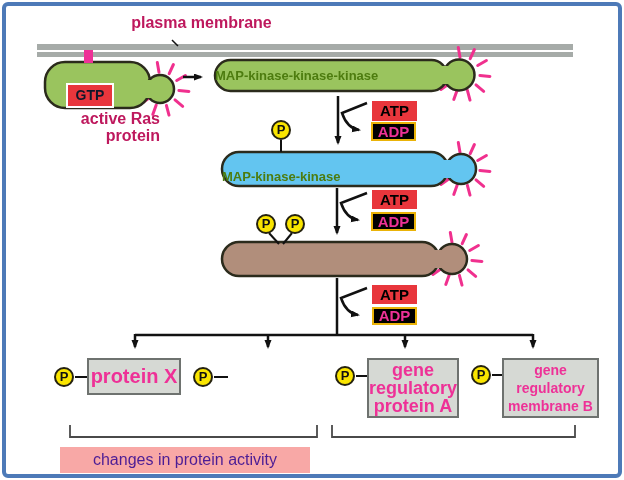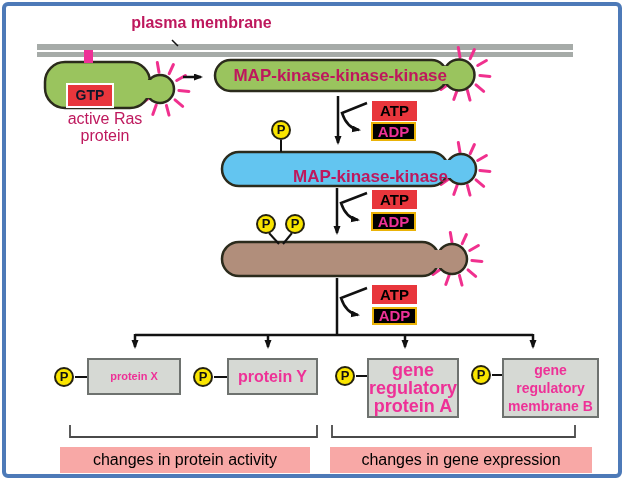--- a/index.html
+++ b/index.html
@@ -9,22 +9,22 @@
     background:#fff;box-sizing:border-box;overflow:hidden;
   }
   #frame{
     position:absolute;left:2px;top:2px;right:2px;bottom:2px;
     border:4px solid #4d7ab8;border-radius:6px;background:#fff;
   }
   .abs{position:absolute;}
   .membrane-bar{position:absolute;background:#a6aba8;}
   .diagram-label{position:absolute;color:#be185d;}
   .kinase-label{
-    position:absolute;font-weight:700;font-size:17px;color:#be185d;
-    text-align:right;z-index:4;
+    position:absolute;font-weight:700;font-size:13px;color:#4d7c0f;
+    text-align:left;z-index:4;
   }
   .nucleotide{
     position:absolute;font-weight:700;font-size:15px;text-align:center;
     z-index:4;box-sizing:border-box;
   }
   .atp-box{background:#e8363c;color:#000000;}
   .adp-box{background:#000000;color:#ee3197;border:2px solid #eab308;}
   .gtp-box{
     position:absolute;background:#e8363c;color:#0f172a;font-weight:700;
     font-size:14px;text-align:center;box-shadow:0 0 0 2px #fff;z-index:4;
@@ -34,21 +34,21 @@
     background:#fae500;border:2px solid #25220f;box-sizing:border-box;
     font-weight:700;font-size:13px;color:#111;text-align:center;
     line-height:16px;z-index:4;
   }
   .target-box{
     position:absolute;background:#d6d9d4;border:2px solid #6e726f;
     color:#ee3197;font-weight:700;text-align:center;box-sizing:border-box;
     z-index:4;
   }
   .outcome-label{
-    position:absolute;background:#f8a8a6;color:#000000;font-size:16px;
+    position:absolute;background:#f8a8a6;color:#4c1d95;font-size:16px;
     text-align:center;z-index:4;
   }
   svg.layer{position:absolute;left:0;top:0;z-index:3;}
   svg#shapes{z-index:1;}
   .z2{z-index:2;}
 </style>
 </head>
 <body>
 
 <div id="stage">
@@ -91,21 +91,21 @@
 
     <rect x="222" y="242" width="217" height="34" rx="17" stroke="#2b2b1c" stroke-width="2.5" fill="#b18e7b"></rect>
     <circle cx="452" cy="259" r="15" stroke="#2b2b1c" stroke-width="2.5" fill="#b18e7b"></circle>
     <rect x="431" y="250" width="12" height="18" stroke="none" fill="#b18e7b"></rect>
   </svg>
 
   <div class="diagram-label" style="left:104px;top:14px;width:195px;font-size:16px;font-weight:700;text-align:center;z-index:4;">plasma membrane</div>
 
   <div class="gtp-box" style="left:68px;top:85px;width:44px;height:21px;line-height:21px;">GTP</div>
 
-  <div class="diagram-label" style="left:50px;top:110px;width:110px;font-size:16px;font-weight:400;line-height:17px;text-align:center;z-index:4;">active Ras protein</div>
+  <div class="diagram-label" style="left:50px;top:110px;width:110px;font-size:16px;font-weight:700;line-height:17px;text-align:right;z-index:4;">active Ras protein</div>
 
   <div class="kinase-label" style="left:215px;top:60px;width:232px;line-height:31px;">MAP-kinase-kinase-kinase</div>
   <div class="kinase-label" style="left:222px;top:152px;width:226px;line-height:34px;margin-top:8px;">MAP-kinase-kinase</div>
 
   <div class="nucleotide atp-box" style="left:372px;top:101px;width:45px;height:20px;line-height:20px;">ATP</div>
   <div class="nucleotide adp-box" style="left:371px;top:122px;width:45px;height:19px;line-height:15px;">ADP</div>
 
   <div class="nucleotide atp-box" style="left:372px;top:190px;width:45px;height:19px;line-height:19px;">ATP</div>
   <div class="nucleotide adp-box" style="left:371px;top:212px;width:45px;height:19px;line-height:15px;">ADP</div>
 
@@ -113,27 +113,25 @@
   <div class="nucleotide adp-box" style="left:372px;top:307px;width:45px;height:18px;line-height:14px;">ADP</div>
 
   <div class="p-circle" style="left:271px;top:120px;">P</div>
   <div class="p-circle" style="left:256px;top:214px;">P</div>
   <div class="p-circle" style="left:285px;top:214px;">P</div>
   <div class="p-circle" style="left:54px;top:367px;">P</div>
   <div class="p-circle" style="left:193px;top:367px;">P</div>
   <div class="p-circle" style="left:335px;top:366px;">P</div>
   <div class="p-circle" style="left:471px;top:365px;">P</div>
 
-  <div class="target-box" style="left:87px;top:358px;width:94px;height:37px;font-size:11px;line-height:33px;">protein X</div>
-  <div class="target-box" style="left:227px;top:358px;width:91px;height:37px;font-size:16px;line-height:33px;">protein Y</div>
+  <div class="target-box" style="left:87px;top:358px;width:94px;height:37px;font-size:20px;line-height:33px;">protein X</div>
   <div class="target-box" style="left:367px;top:358px;width:92px;height:60px;font-size:18px;line-height:18px;padding-top:1px;">gene regulatory protein A</div>
   <div class="target-box" style="left:502px;top:358px;width:97px;height:60px;font-size:14px;line-height:18px;padding-top:1px;">gene regulatory membrane B</div>
 
   <div class="outcome-label" style="left:60px;top:447px;width:250px;height:26px;line-height:26px;">changes in protein activity</div>
-  <div class="outcome-label" style="left:330px;top:447px;width:262px;height:26px;line-height:26px;">changes in gene expression</div>
 
   <svg id="lines" class="layer" width="624" height="480">
     <defs>
       <marker id="ah" markerUnits="userSpaceOnUse" markerWidth="10" markerHeight="8" refX="7" refY="3.5" orient="auto">
         <path d="M0,0 L9,3.5 L0,7 z" fill="#111"></path>
       </marker>
     </defs>
     <g stroke="#111" stroke-width="2.5" fill="none">
 
       <line x1="172" y1="40" x2="178" y2="46" stroke-width="1.5"></line>

